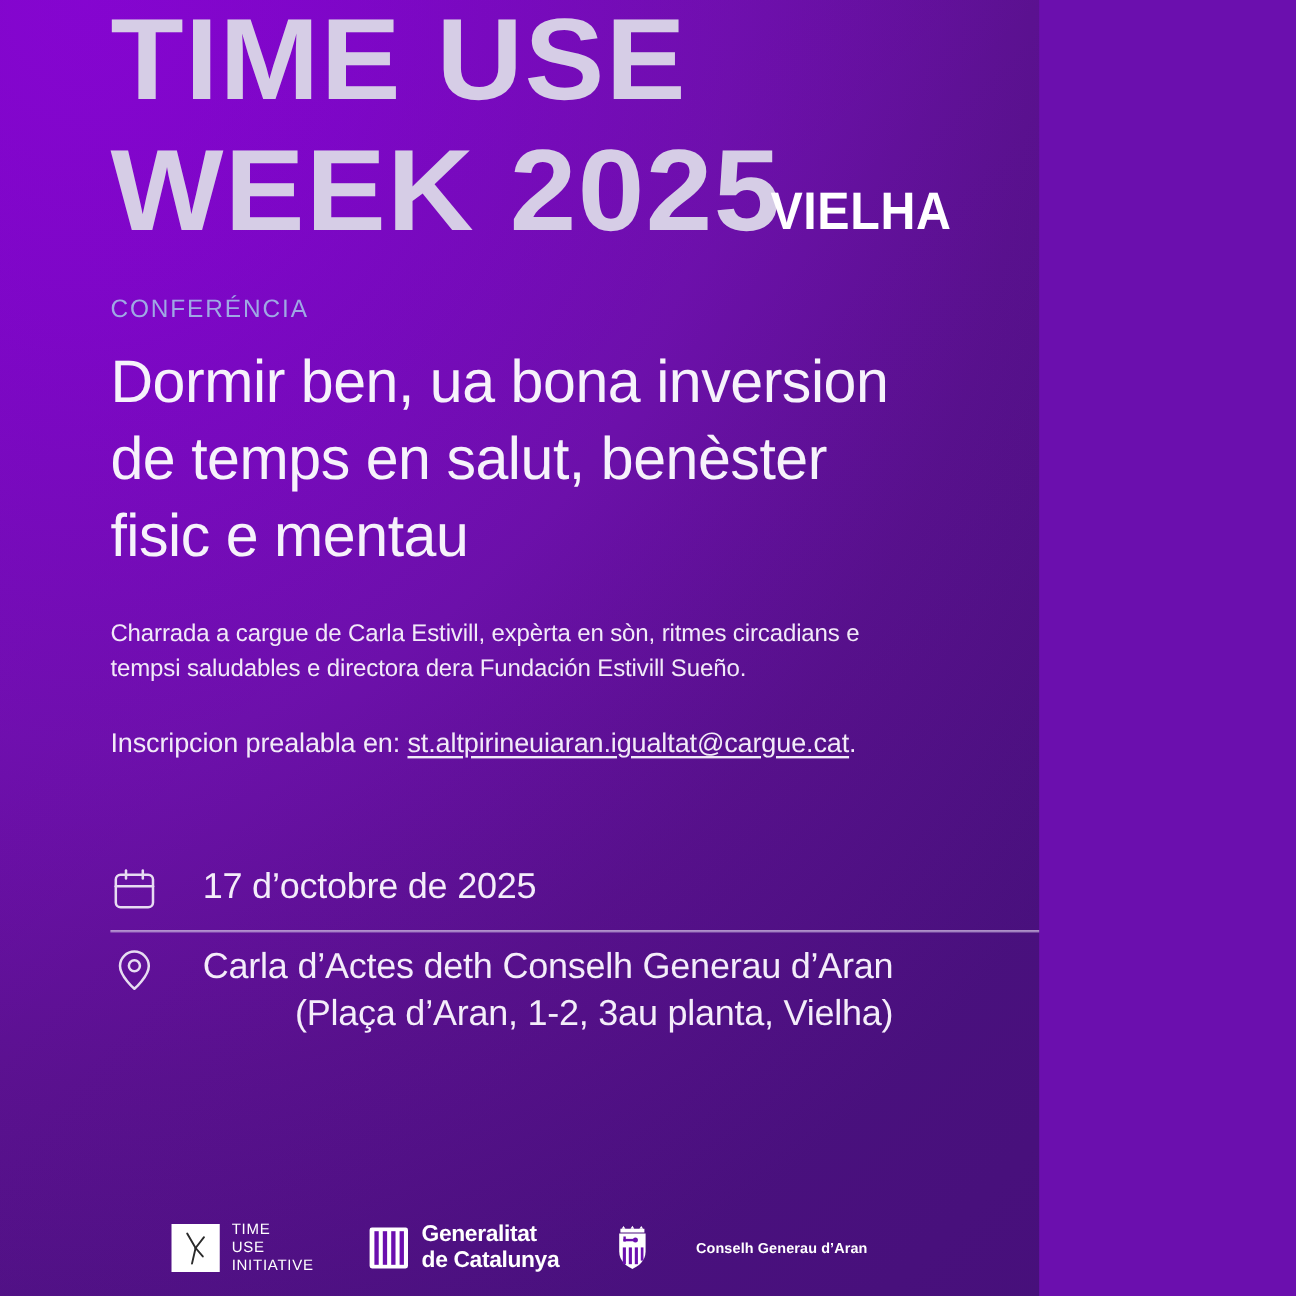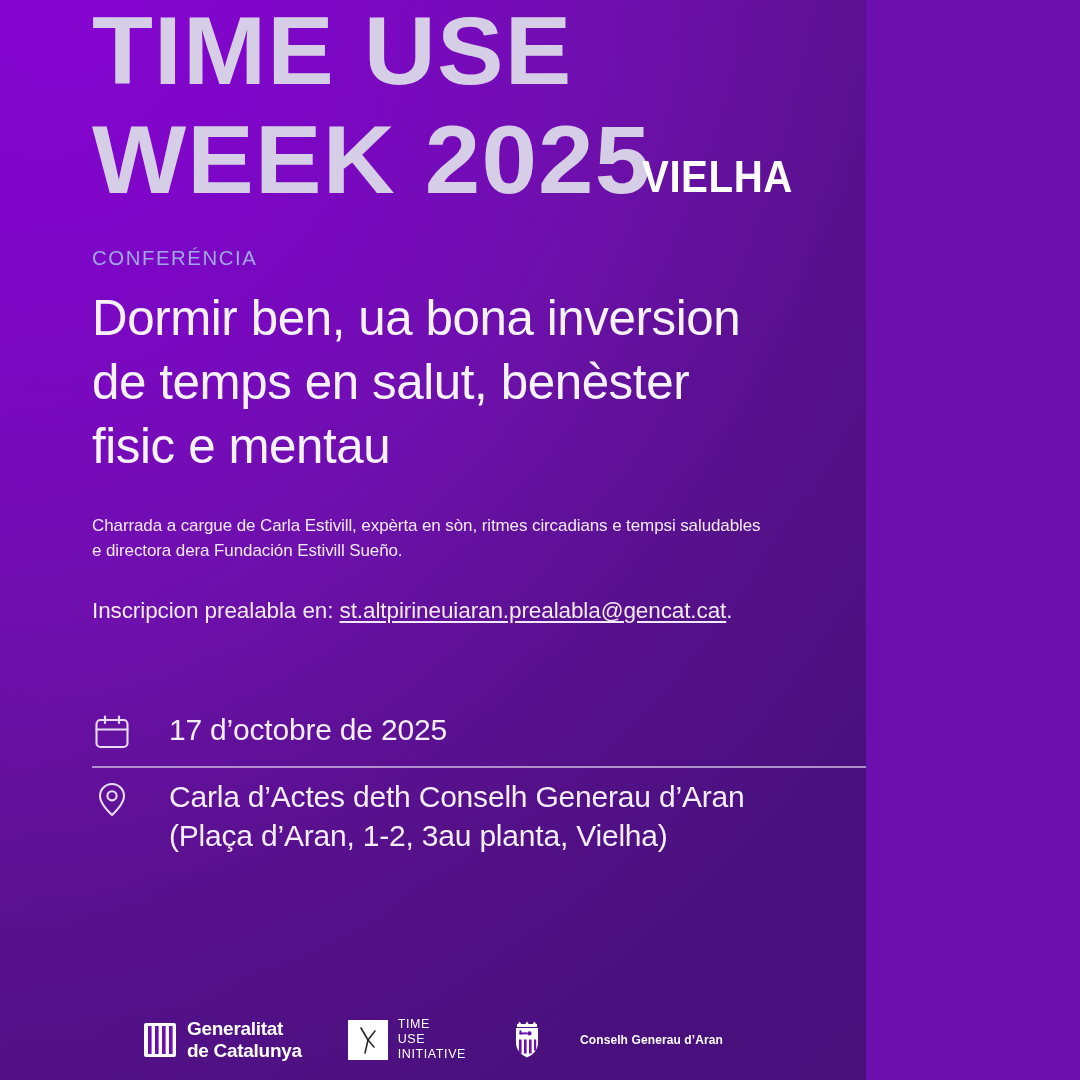--- a/index.html
+++ b/index.html
@@ -88,21 +88,21 @@
     line-height: 1.28;
     letter-spacing: -0.4px;
     max-width: 790px;
     transform: scaleX(0.985);
     transform-origin: left top;
   }
 
   .lede {
     margin-top: 36px;
     color: #f2eaf8;
-    font-size: 17px;
+    font-size: 20px;
     font-weight: 400;
     line-height: 1.44;
     max-width: 760px;
     letter-spacing: -0.1px;
   }
   .signup {
     margin-top: 32px;
     color: #f2eaf8;
     font-size: 22.5px;
     line-height: 1.44;
@@ -138,21 +138,21 @@
     margin-top: 3px;
   }
   .dicon svg { display: block; width: 40px; height: 40px; }
   .dtext {
     color: #f4edfa;
     font-size: 30px;
     line-height: 1.3;
     letter-spacing: -0.2px;
     padding-top: 1px;
   }
-  .dtext .l2 { display: block; }
+  .dtext .l2 { display: block; text-align: right; }
 
   
   .footer {
     position: absolute;
     left: 0; right: 0;
     bottom: 18px;
     display: flex;
     align-items: center;
     justify-content: center;
     gap: 46px;
@@ -214,21 +214,21 @@
 
     <div class="content">
 
       <div class="kicker">CONFERÉNCIA</div>
 
       <div class="headline">Dormir ben, ua bona inversion de temps en salut, benèster fisic e mentau</div>
 
       <div class="lede">Charrada a cargue de Carla Estivill, expèrta en sòn, ritmes circadians e tempsi saludables e directora dera Fundación Estivill Sueño.</div>
 
       <div class="signup">
-        <span>Inscripcion prealabla en: </span><a href="#">st.altpirineuiaran.prealabla@gencat.cat</a><span>.</span>
+        <span>Inscripcion prealabla en: </span><a href="#">st.altpirineuiaran.igualtat@cargue.cat</a><span>.</span>
       </div>
 
       <div class="details">
 
         <div class="drow">
           <span class="dicon">
             <svg viewBox="0 0 40 40" fill="none" stroke="#e7dcf2" stroke-width="2.1" stroke-linecap="round" stroke-linejoin="round">
               <rect x="4.5" y="8" width="31" height="27" rx="4"></rect>
               <line x1="4.5" y1="17.5" x2="35.5" y2="17.5"></line>
               <line x1="13" y1="4.5" x2="13" y2="11"></line>
@@ -257,52 +257,52 @@
         </div>
 
       </div>
     </div>
   </div>
 
   <div class="footer">
 
     <div class="logo">
       <span>
+        <svg class="tui-mark" viewBox="0 0 40 40">
+          <rect x="0" y="0" width="40" height="40" fill="#ffffff"></rect>
+          <g stroke="#2b2b2b" stroke-width="1.6" fill="none" stroke-linecap="round">
+            <path d="M13 8 L20 20"></path>
+            <path d="M27 11 L20 20"></path>
+            <path d="M20 20 L26 27"></path>
+            <path d="M20 20 L17 33"></path>
+          </g>
+        </svg>
+      </span>
+      <span class="tui-text">
+        <span>TIME</span><br>
+        <span>USE</span><br>
+        <span>INITIATIVE</span>
+      </span>
+    </div>
+
+    <div class="logo">
+      <span>
         <svg class="gen-shield" viewBox="0 0 34 36">
           <rect x="1" y="1" width="32" height="34" rx="2" fill="#ffffff"></rect>
           <g fill="#6b0fae">
             <rect x="5" y="4" width="3.6" height="28"></rect>
             <rect x="12" y="4" width="3.6" height="28"></rect>
             <rect x="19" y="4" width="3.6" height="28"></rect>
             <rect x="26" y="4" width="3.6" height="28"></rect>
           </g>
         </svg>
       </span>
       <span class="gen-text">
         <span>Generalitat</span><br>
         <span>de Catalunya</span>
-      </span>
-    </div>
-
-    <div class="logo">
-      <span>
-        <svg class="tui-mark" viewBox="0 0 40 40">
-          <rect x="0" y="0" width="40" height="40" fill="#ffffff"></rect>
-          <g stroke="#2b2b2b" stroke-width="1.6" fill="none" stroke-linecap="round">
-            <path d="M13 8 L20 20"></path>
-            <path d="M27 11 L20 20"></path>
-            <path d="M20 20 L26 27"></path>
-            <path d="M20 20 L17 33"></path>
-          </g>
-        </svg>
-      </span>
-      <span class="tui-text">
-        <span>TIME</span><br>
-        <span>USE</span><br>
-        <span>INITIATIVE</span>
       </span>
     </div>
 
     <div class="logo">
       <span>
         <svg class="aran-shield" viewBox="0 0 30 38">
           <g fill="#ffffff">
             <path d="M5 3 h20 v3 h-20 z"></path>
             <path d="M6 3 l1.6 -2.4 1.6 2.4z M13.4 3 l1.6 -2.6 1.6 2.6z M20.8 3 l1.6 -2.4 1.6 2.4z"></path>
             <path d="M4 7 h22 v15 c0 8 -6.5 12.6 -11 14.4 C10.5 34.6 4 30 4 22 z"></path>

